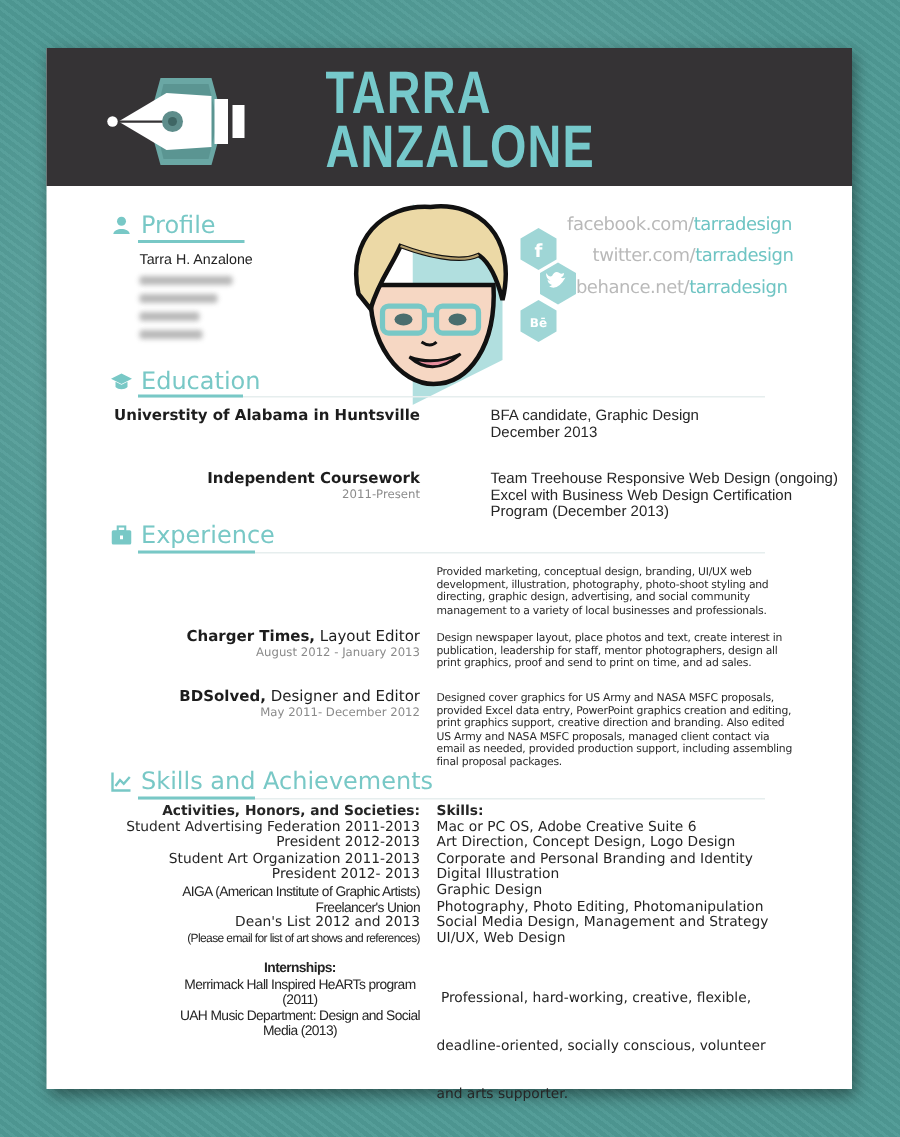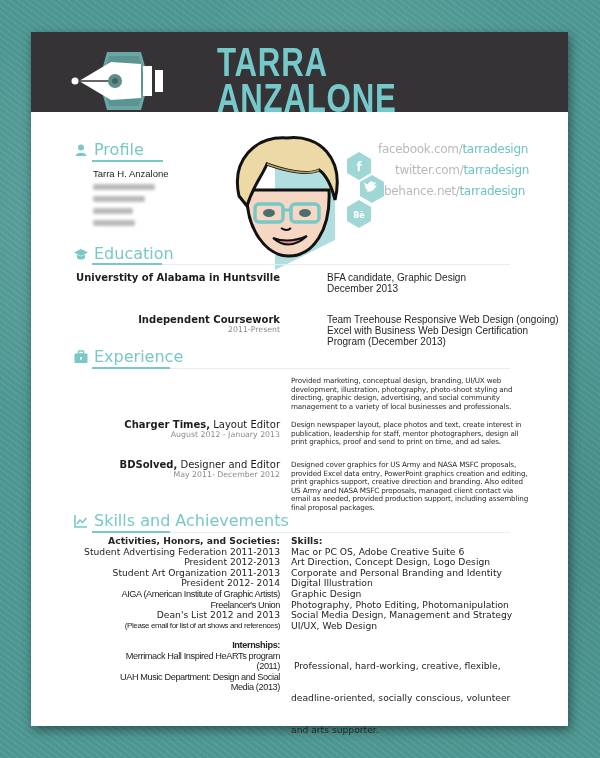--- a/index.html
+++ b/index.html
@@ -13,21 +13,21 @@
       radial-gradient(circle at 60% 15%, rgba(255,255,255,0.08) 0, rgba(255,255,255,0) 25%),
       repeating-linear-gradient(37deg, rgba(255,255,255,0.035) 0 2px, rgba(0,0,0,0.03) 2px 5px),
       #4f9a95;
   }
   .page {
     position: absolute; left: 31px; top: 32px; width: 537px; height: 694px;
     background: #ffffff;
     box-shadow: 2px 4px 10px rgba(0,0,0,0.45);
   }
   .header {
-    position: absolute; left: 0; top: 0; width: 537px; height: 80px;
+    position: absolute; left: 0; top: 0; width: 537px; height: 92px;
     background: #353335;
   }
   .logo { position: absolute; left: 38px; top: 18px; width: 110px; height: 62px; }
   .name-block {
     position: absolute; left: 186px; top: 12px;
     font-family: "Liberation Sans", sans-serif;
     font-weight: bold; color: #76c9cb;
     font-size: 40px; line-height: 36px; letter-spacing: 1px;
     transform: scaleX(0.78); transform-origin: left top;
   }
@@ -199,40 +199,40 @@
     <span class="ttl">Skills and Achievements</span>
   </div>
   <div class="rule" style="left:61px; top:500px; width:418px;"></div>
   <div class="underline" style="left:61px; top:499px; width:78px;"></div>
 
   <div class="skills-l" style="top:504px;">
     <div class="bold">Activities, Honors, and Societies:</div>
     <div>Student Advertising Federation 2011-2013</div>
     <div>President 2012-2013</div>
     <div>Student Art Organization 2011-2013</div>
-    <div>President 2012- 2014</div>
+    <div>President 2012- 2013</div>
     <div class="cond">AIGA (American Institute of Graphic Artists)</div>
     <div class="cond">Freelancer's Union</div>
     <div>Dean's List 2012 and 2013</div>
     <div class="tiny">(Please email for list of art shows and references)</div>
   </div>
 
   <div class="skills-r" style="top:504px;">
     <div class="bold">Skills:</div>
     <div>Mac or PC OS, Adobe Creative Suite 6</div>
     <div>Art Direction, Concept Design, Logo Design</div>
     <div>Corporate and Personal Branding and Identity</div>
     <div>Digital Illustration</div>
     <div>Graphic Design</div>
     <div>Photography, Photo Editing, Photomanipulation</div>
     <div>Social Media Design, Management and Strategy</div>
     <div>UI/UX, Web Design</div>
   </div>
 
-  <div class="skills-l" style="top:608px;">
+  <div class="skills-l" style="top:608px;text-align:center;">
     <div class="bold cond">Internships:</div>
     <div class="cond">Merrimack Hall Inspired HeARTs program</div>
     <div class="cond">(2011)</div>
     <div class="cond">UAH Music Department: Design and Social</div>
     <div class="cond">Media (2013)</div>
   </div>
 
   <div class="skills-r" style="top:608px; white-space:pre;">
     <div> Professional, hard-working, creative, flexible,</div>
     <div>deadline-oriented, socially conscious, volunteer</div>

